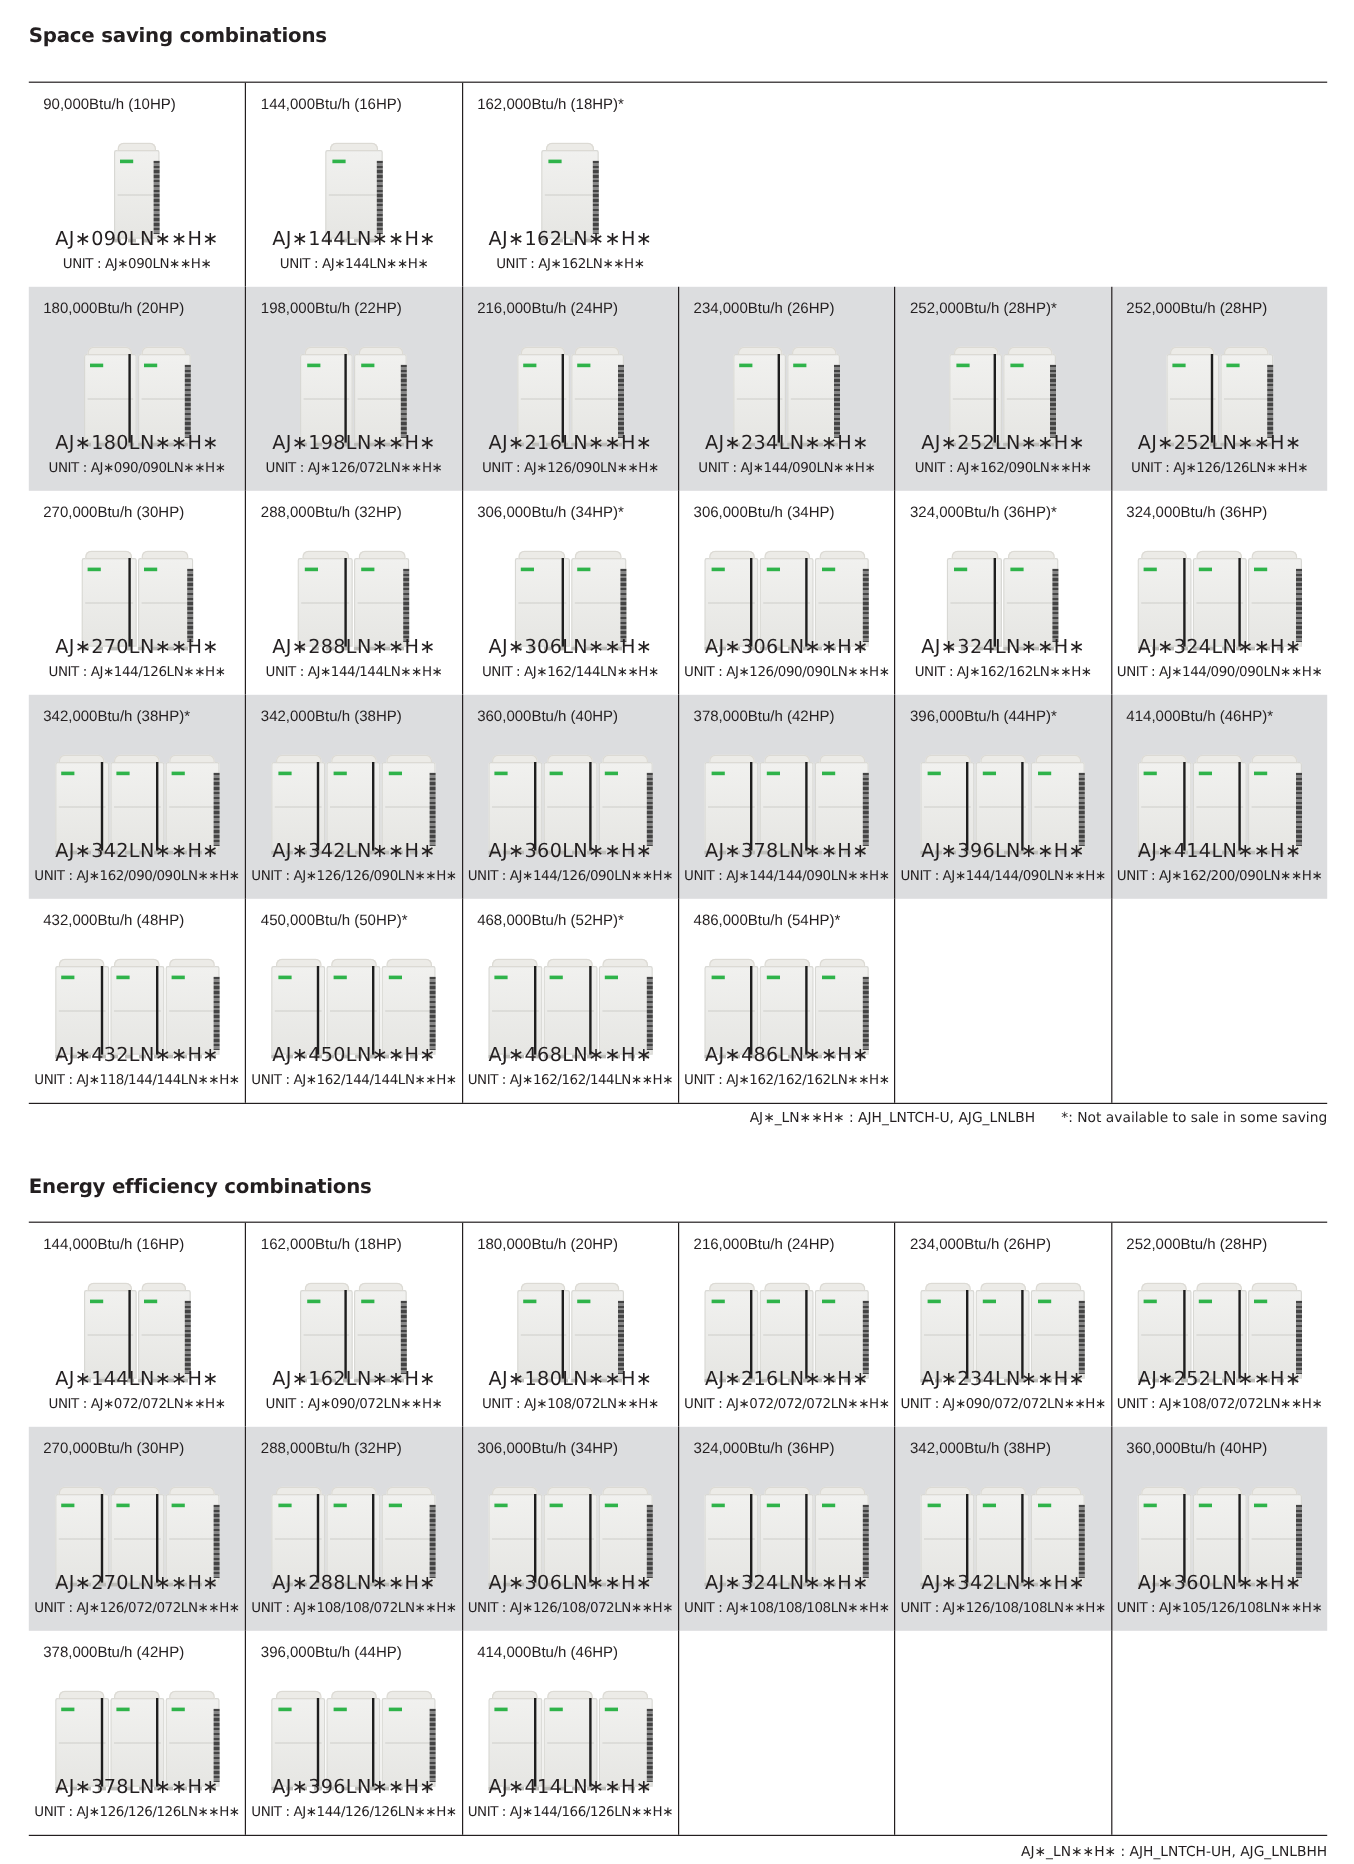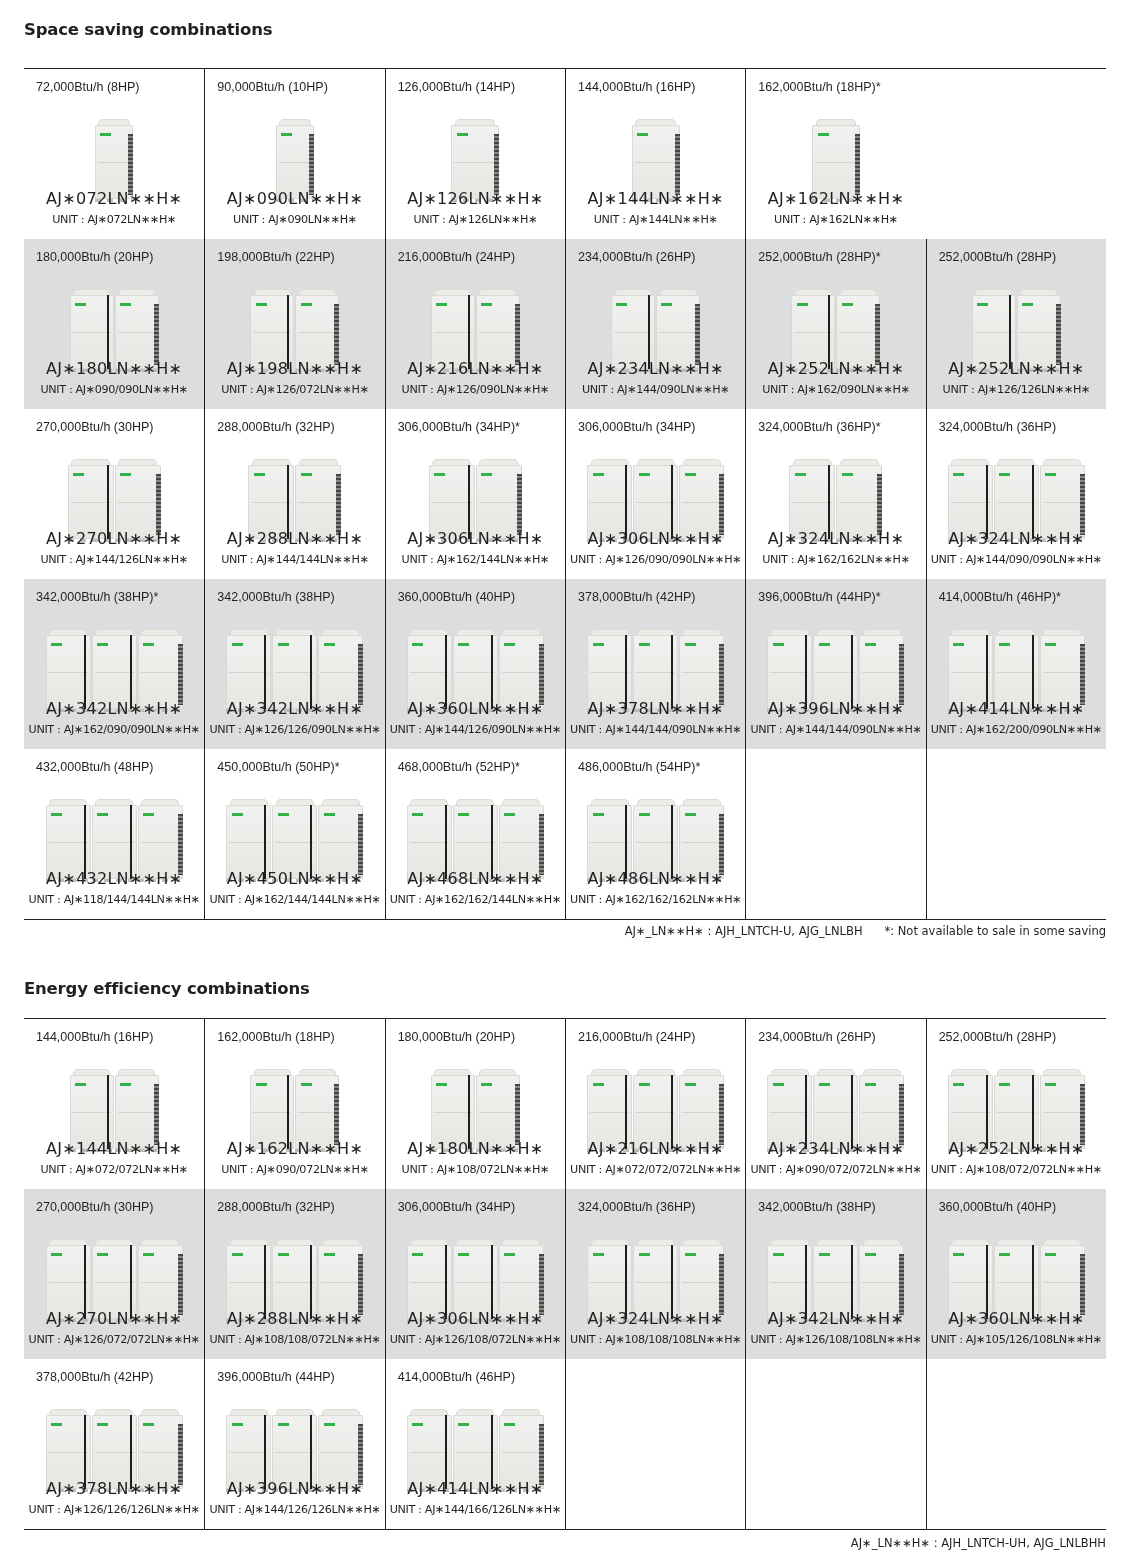--- a/index.html
+++ b/index.html
@@ -77,66 +77,34 @@
       background: repeating-linear-gradient(90deg, #bdbdb9 0 6px, transparent 6px 12px);
     }
   </style>
 </head>
 <body>
 
 <div class="section-title" style="top:20px">Space saving combinations</div>
 <div class="grid" id="grid-0" style="top:68px">
     <div class="row">
       <div class="cell filled">
-        <div class="cap">72,000Btu/h (8HP)</div>
-        <div class="imgwrap">
-          <div class="units">
-            <div class="ou" style="width: 38px; height: 74px;">
-              <div class="top"></div>
-              <div class="led"></div>
-              <div class="mid"></div>
-              <div class="grill"></div>
-              <div class="feet"></div>
-            </div>
-          </div>
-        </div>
-        <div class="model">AJ∗072LN∗∗H∗</div>
-        <div class="unit">UNIT : AJ∗072LN∗∗H∗</div>
-      </div>
-      <div class="cell filled">
         <div class="cap">90,000Btu/h (10HP)</div>
         <div class="imgwrap">
           <div class="units">
             <div class="ou" style="width: 38px; height: 74px;">
               <div class="top"></div>
               <div class="led"></div>
               <div class="mid"></div>
               <div class="grill"></div>
               <div class="feet"></div>
             </div>
           </div>
         </div>
         <div class="model">AJ∗090LN∗∗H∗</div>
         <div class="unit">UNIT : AJ∗090LN∗∗H∗</div>
-      </div>
-      <div class="cell filled">
-        <div class="cap">126,000Btu/h (14HP)</div>
-        <div class="imgwrap">
-          <div class="units">
-            <div class="ou" style="width: 48px; height: 74px;">
-              <div class="top"></div>
-              <div class="led"></div>
-              <div class="mid"></div>
-              <div class="grill"></div>
-              <div class="feet"></div>
-            </div>
-          </div>
-        </div>
-        <div class="model">AJ∗126LN∗∗H∗</div>
-        <div class="unit">UNIT : AJ∗126LN∗∗H∗</div>
       </div>
       <div class="cell filled">
         <div class="cap">144,000Btu/h (16HP)</div>
         <div class="imgwrap">
           <div class="units">
             <div class="ou" style="width: 48px; height: 74px;">
               <div class="top"></div>
               <div class="led"></div>
               <div class="mid"></div>
               <div class="grill"></div>

